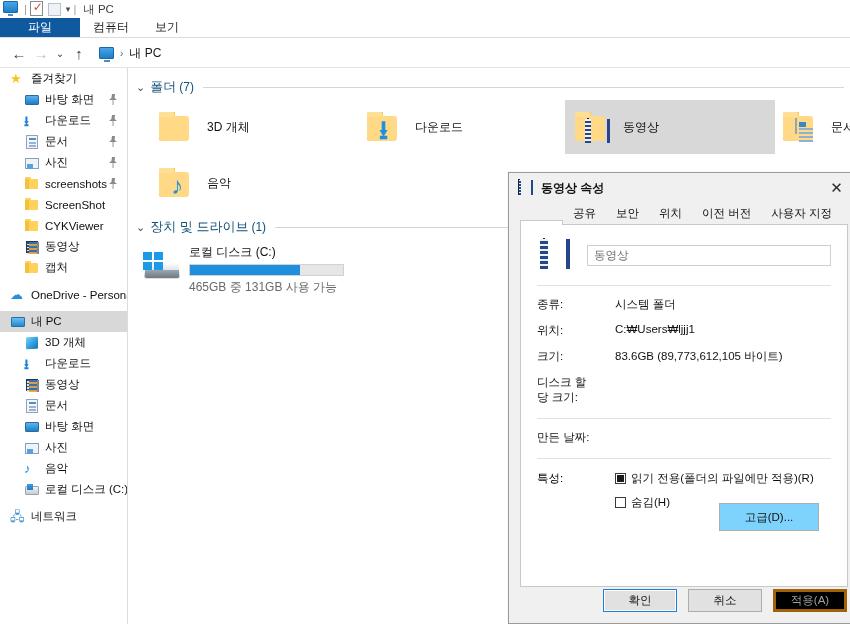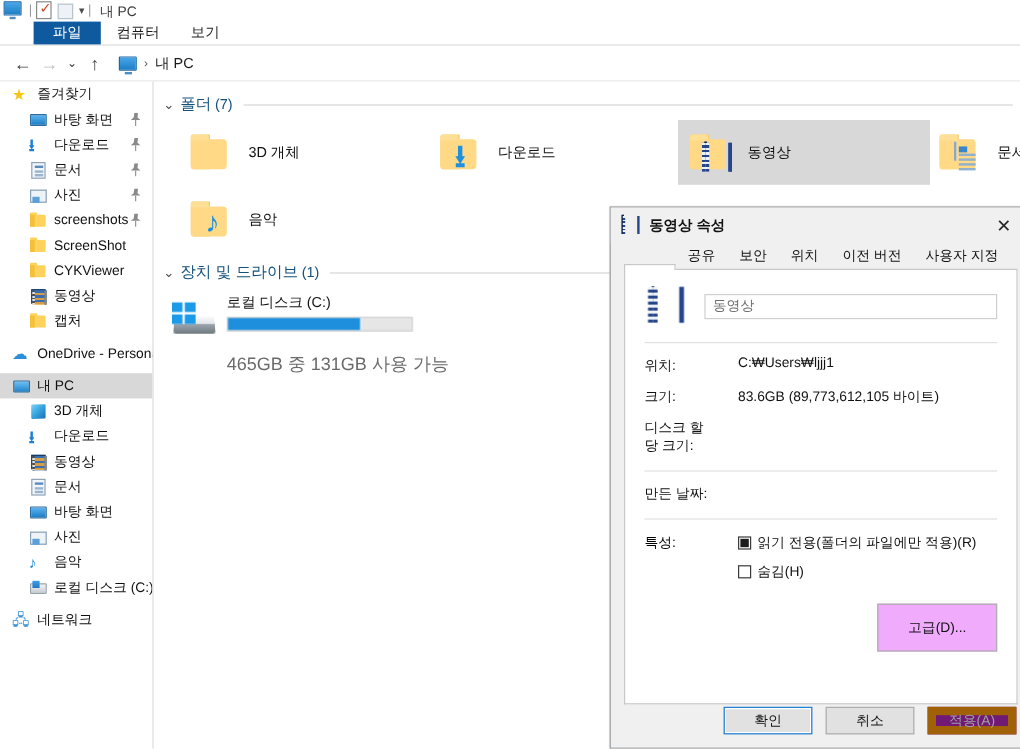--- a/index.html
+++ b/index.html
@@ -33,21 +33,21 @@
   
   .ribbon {
     position:absolute; left:0; top:18px; width:850px; height:20px;
     background:#ffffff; display:flex; align-items:stretch;
     border-bottom:1px solid #dcdcdc;
   }
   .rib-tab{
     display:flex;align-items:center;justify-content:center;
     padding:0 13px;font-size:12px;color:#1a1a1a; cursor:default;
   }
-  .rib-tab.file{ background:#0f5a9e; color:#ffffff; font-weight:normal; padding:0 16px;margin-left:28px;}
+  .rib-tab.file{ background:#0f5a9e; color:#ffffff; font-weight:normal; padding:0 28px;}
 
   
   .addrbar{
     position:absolute;left:0;top:39px;width:850px;height:28px;
     background:#ffffff; display:flex; align-items:center; padding-left:8px;
   }
   .nav-btn{ width:22px;height:22px;display:flex;align-items:center;justify-content:center;
             font-size:15px; color:#3b3b3b; }
   .nav-btn.dim{ color:#c0c0c0; }
   .nav-btn.small{ width:16px; font-size:10px; }
@@ -159,21 +159,21 @@
   .drv-body{position:absolute;left:6px;top:14px;width:34px;height:15px;
      background:linear-gradient(180deg,#fbfcfd 0%,#e1e6ea 45%,#9aa4ad 50%,#6e787f 100%);
      border-radius:2px;transform:perspective(30px) rotateX(8deg);}
   .drv-flag{position:absolute;left:4px;top:3px;width:20px;height:18px;
      display:grid;grid-template-columns:1fr 1fr;grid-template-rows:1fr 1fr;gap:2px;}
   .drv-flag span{background:#1b9ae8;}
   .drive-info{ padding-top:2px; }
   .drive-name{ font-size:12px;color:#111;margin-bottom:3px;}
   .drive-bar{ width:155px;height:12px;background:#e6e6e6;border:1px solid #d2d2d2;position:relative;}
   .drive-bar .fill{ position:absolute;left:0;top:0;bottom:0;background:#1e8fdc;}
-  .drive-sub{ font-size:15px;color:#6a6a6a;margin-top:18px;}
+  .drive-sub{ font-size:12px;color:#6a6a6a;margin-top:3px;}
 
   
   .dialog{
     position:absolute; left:508px; top:172px; width:352px; height:452px;
     background:#f0f0f0; border:1px solid #999b9e;
     box-shadow:0 0 0 1px rgba(0,0,0,0.03);
   }
   .dlg-title{
     height:30px; display:flex; align-items:center; padding-left:9px;
     background:#f0f0f0;
@@ -227,34 +227,34 @@
   .kv .v{ flex:1; color:#111; }
   .attr-row{ display:flex; padding:0 16px; margin-top:12px; font-size:11.5px;}
   .attr-k{ width:78px;flex:0 0 78px;}
   .attr-body{flex:1;}
   .chk-line{ display:flex; align-items:center; margin-bottom:9px; }
   .chkbox{ width:11px;height:11px;border:1px solid #3a3a3a;background:#fff;margin-right:5px;
            display:flex;align-items:center;justify-content:center;flex:0 0 auto;}
   .chkbox.indeterminate::after{ content:"";width:7px;height:7px;background:#1c1c1c; }
   .chk-label{ font-size:11.5px;color:#111; }
   .adv-btn{
-    position:absolute; right:16px; width:100px;height:40px;
-    background:#f0abfc;border:1px solid #adadad; font-size:11.5px;color:#111;
+    position:absolute; right:28px; width:100px;height:28px;
+    background:#7dd3fc;border:1px solid #adadad; font-size:11.5px;color:#111;
     display:flex;align-items:center;justify-content:center;
   }
   .dlg-footer{
     position:absolute; left:0; right:0; bottom:0; height:46px;
     display:flex; align-items:center; justify-content:flex-end; padding-right:12px; gap:11px;
   }
   .dlg-btn{
     width:74px;height:23px;background:#e1e1e1;border:1px solid #adadad;
     font-size:11.5px;color:#111;display:flex;align-items:center;justify-content:center;
   }
   .dlg-btn.primary{ border:1px solid #1e7fd4; background:#e1e1e1; box-shadow:inset 0 0 0 1px #ffffff; }
-  .dlg-btn.disabled{ color:#a0a0a0; background:#701a75; border:7px solid #a16207;}
+  .dlg-btn.disabled{ color:#a0a0a0; background:#000000; border:3px solid #a16207;}
 </style>
 </head>
 <body>
 
 <div id="root">
 
   <div class="titlebar">
     <div class="tb-icon">
         <div class="qa-monitor"></div>
       </div>
@@ -533,20 +533,24 @@
 
     <div class="dlg-body">
       <div class="dlg-name-row">
         <span class="dlg-name-icon"><span class="dni"><span class="sprk"></span></span></span>
         <div class="dlg-name-input">동영상</div>
       </div>
       <div class="dlg-hr"></div>
 
       <div id="kvrows">
           <div class="kv">
+            <div class="k" style="white-space: pre-line;">종류:</div>
+            <div class="v">시스템 폴더</div>
+          </div>
+          <div class="kv">
             <div class="k" style="white-space: pre-line;">위치:</div>
             <div class="v">C:₩Users₩ljjj1</div>
           </div>
           <div class="kv">
             <div class="k" style="white-space: pre-line;">크기:</div>
             <div class="v">83.6GB (89,773,612,105 바이트)</div>
           </div>
           <div class="kv">
             <div class="k" style="white-space: pre-line;">디스크 할
 당 크기:</div>

